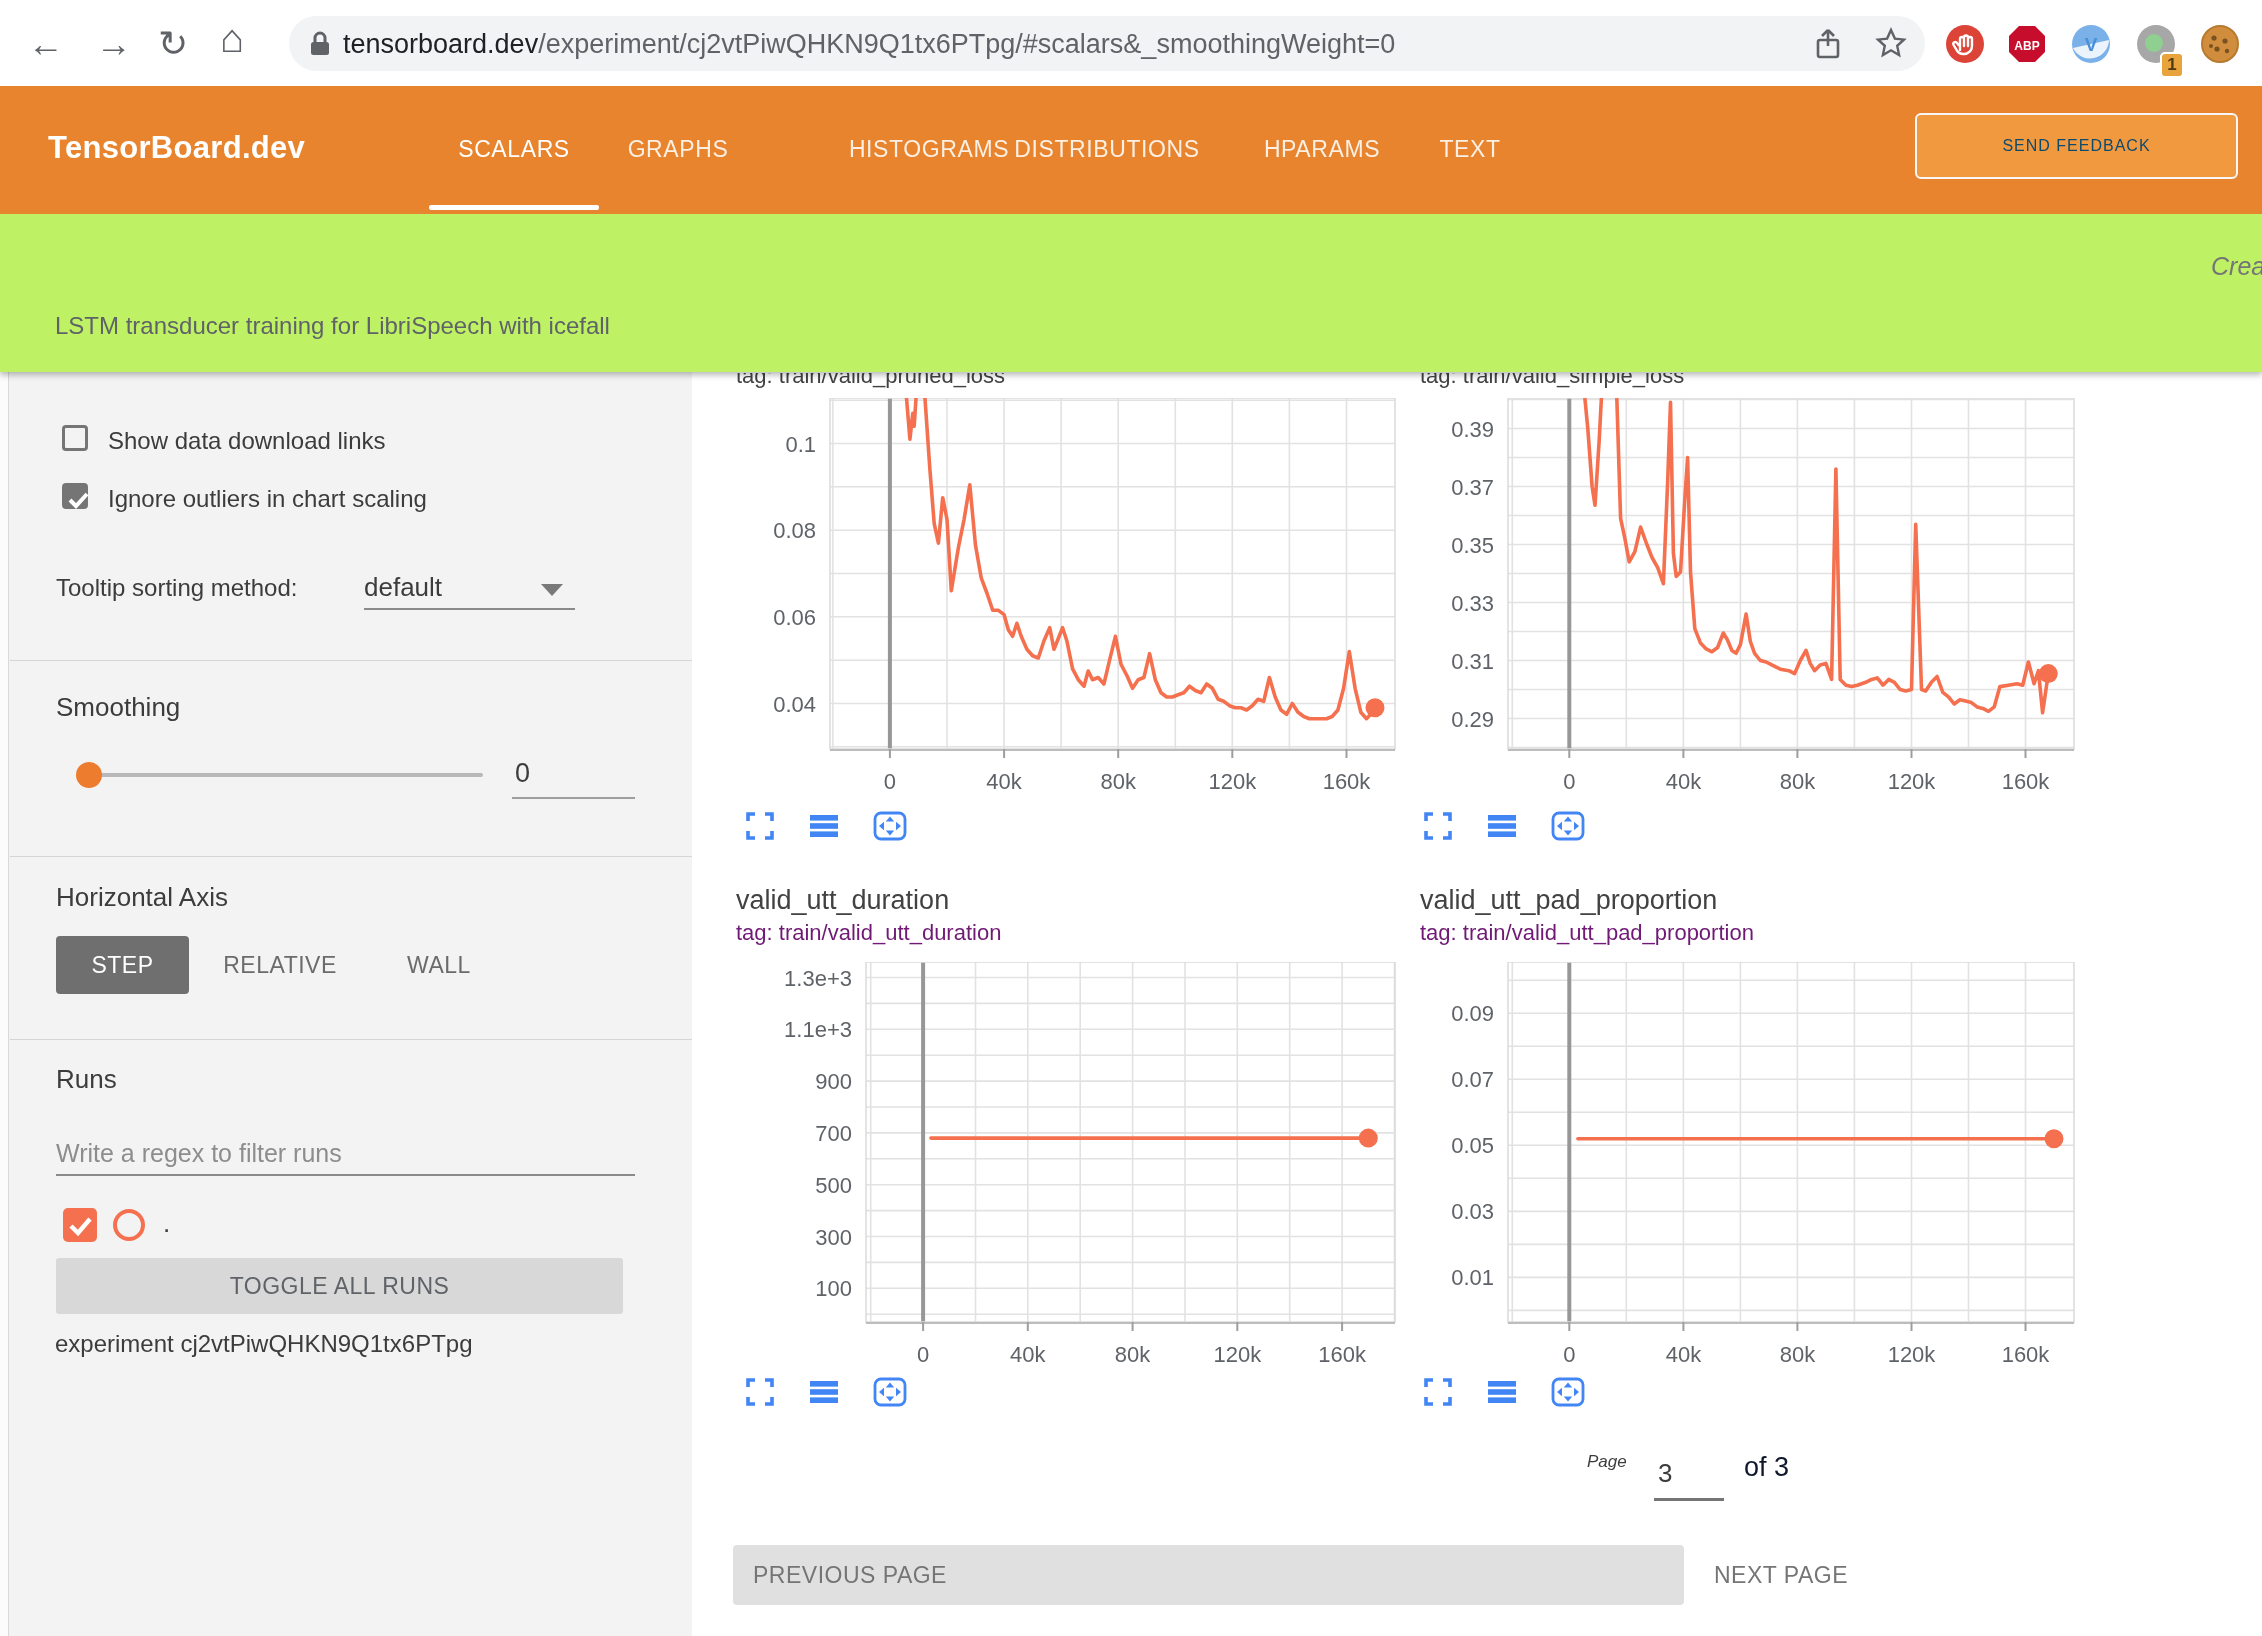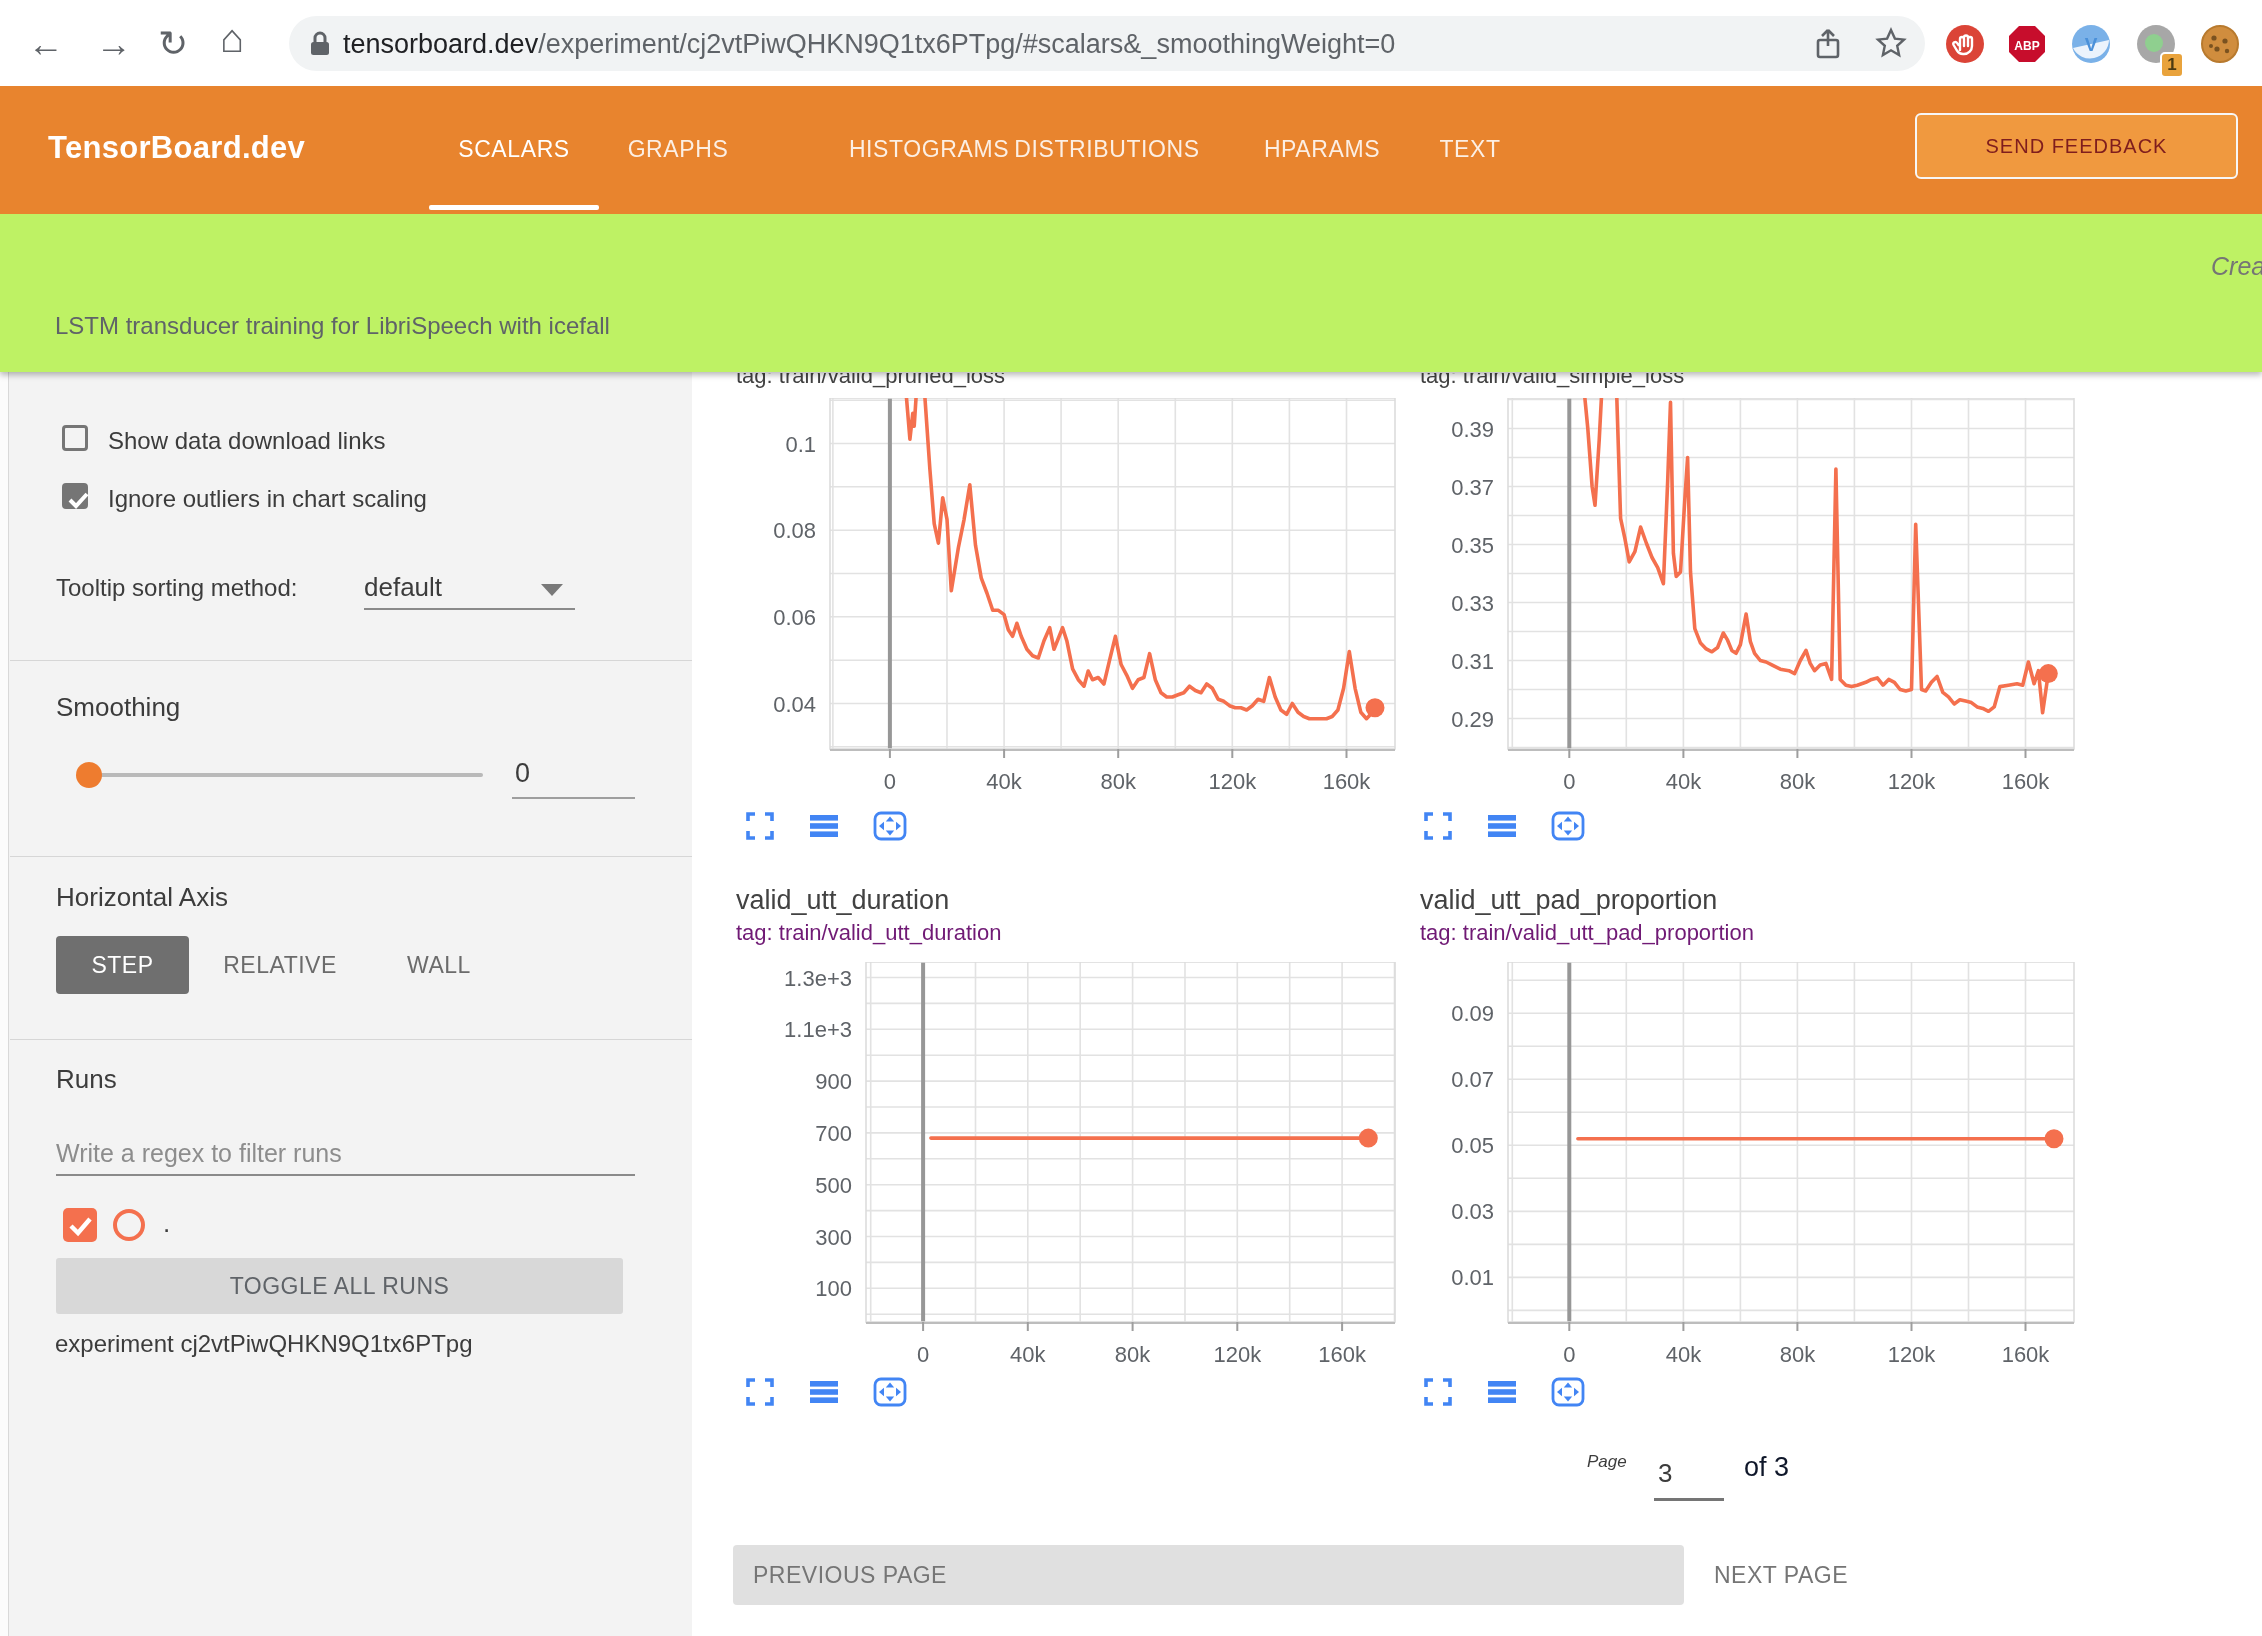--- a/index.html
+++ b/index.html
@@ -18,21 +18,21 @@
     text-align:center; line-height:22px; z-index:11; }
 
   
   #tb-header { position:absolute; left:0; top:86px; width:2262px; height:128px; background:#e8842e; z-index:9; }
   #brand { position:absolute; left:48px; top:44px; color:#fff; font-size:31px; font-weight:bold; letter-spacing:.3px; }
   .tb-tab { position:absolute; top:50px; transform:translateX(-50%); color:rgba(255,255,255,.87);
     font-size:23px; letter-spacing:.6px; white-space:nowrap; }
   .tb-tab.active { color:#fff; }
   #tab-underline { position:absolute; left:429px; top:119px; width:170px; height:5px; background:#fff; border-radius:2px; }
   #feedback-btn { position:absolute; left:1915px; top:27px; width:323px; height:66px; background:#f0993f;
-    border:2px solid #f7f7f7; border-radius:6px; color:#7f1d1d; font-size:20px; letter-spacing:1px;
+    border:2px solid #f7f7f7; border-radius:6px; color:#0c4a6e; font-size:16px; letter-spacing:1px;
     text-align:center; line-height:62px; cursor:pointer; }
 
   
   #subheader { position:absolute; left:0; top:214px; width:2262px; height:158px; background:#bef264;
     box-shadow:0 3px 6px rgba(0,0,0,.28); z-index:8; }
   #created-partial { position:absolute; left:2211px; top:38px; font-size:25px; font-style:italic; color:#757575; white-space:nowrap; }
   #exp-title { position:absolute; left:55px; top:98px; font-size:24px; color:#5f6368; }
 
   
   #sidebar { position:absolute; left:0; top:372px; width:692px; height:1264px; background:#f3f3f3; z-index:1; }

